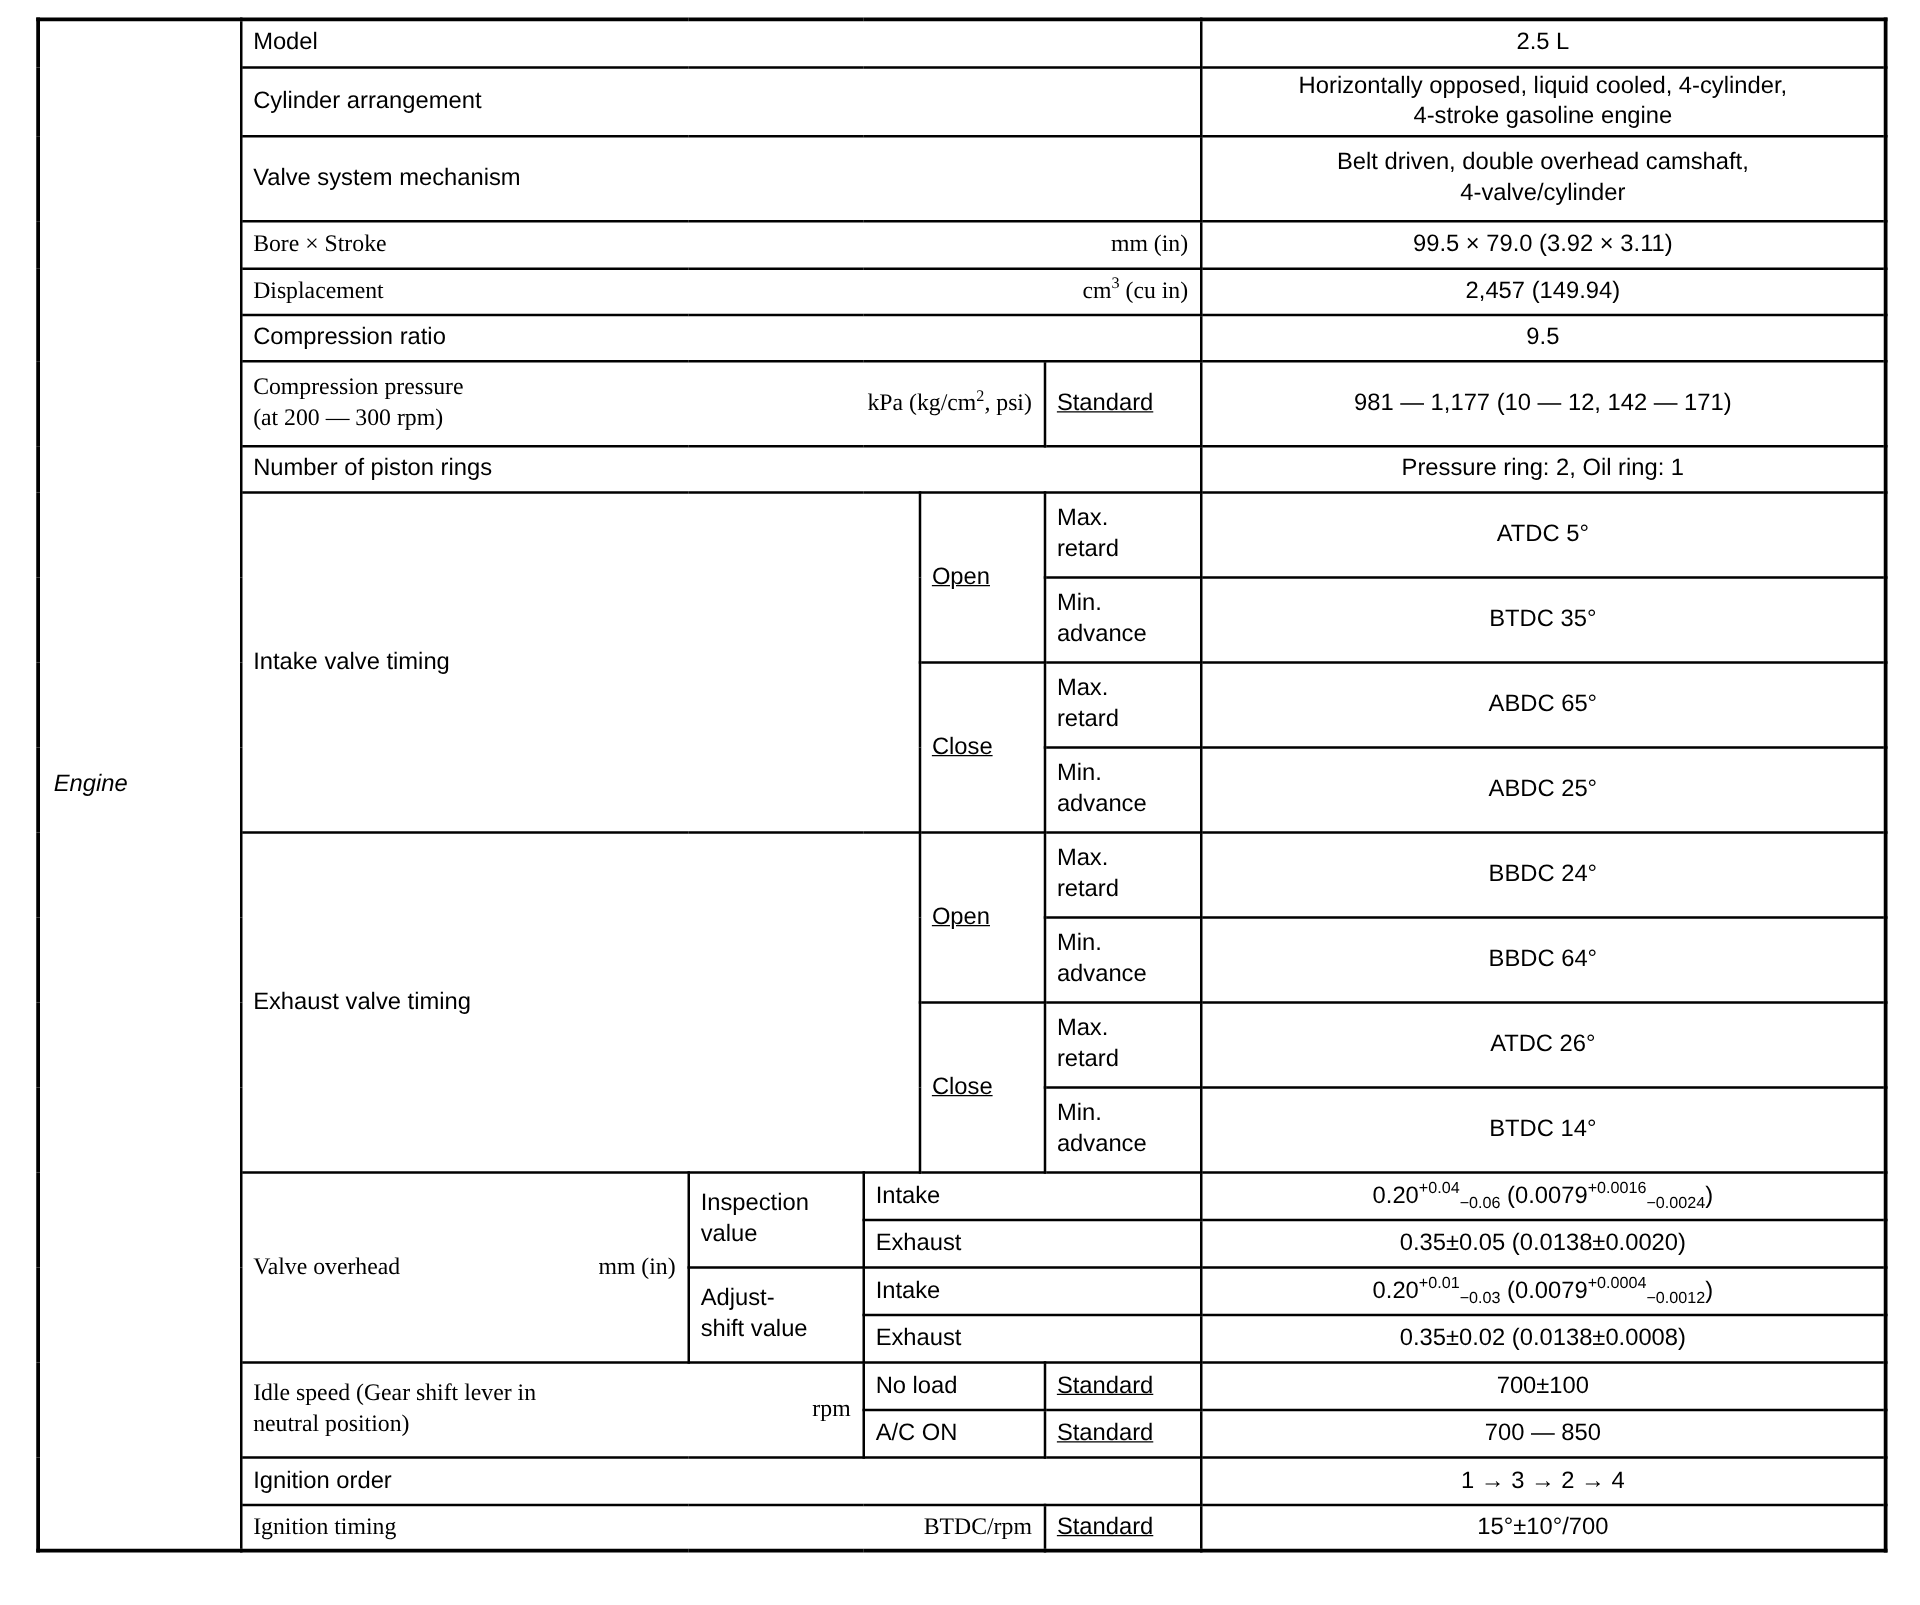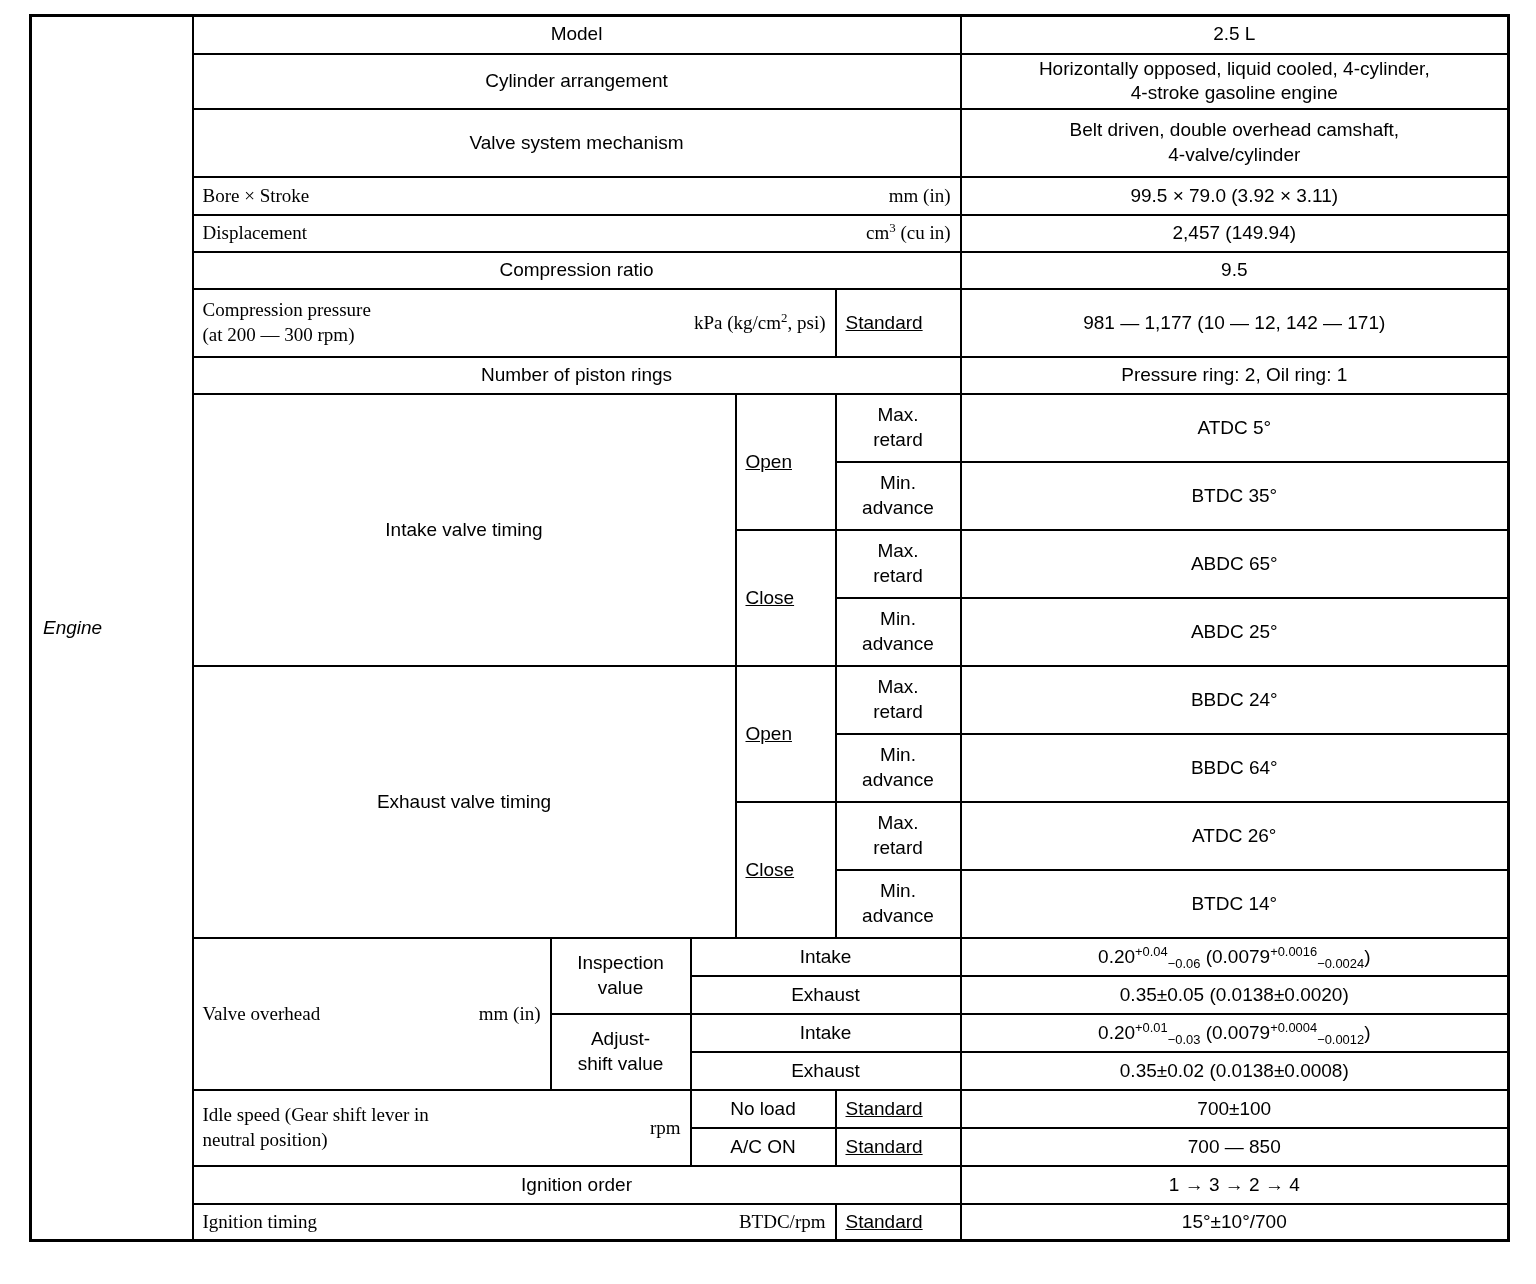--- a/index.html
+++ b/index.html
@@ -19,21 +19,21 @@
     border: 3px solid #000;
   }
   td {
     border: 2px solid #000;
     padding: 2px 9px;
     font-size: 19px;
     line-height: 1.3;
     vertical-align: middle;
     overflow: hidden;
   }
-  .lbl { text-align: center; }
+  .lbl { text-align: left; }
   .val { text-align: center; }
   .ctr { text-align: left; text-decoration: underline; }
   .prewrap { white-space: pre-line; }
   .flexcell {
     display: flex;
     justify-content: space-between;
     align-items: center;
     gap: 8px;
     width: 100%;
     font-family: Liberation Serif, serif;

